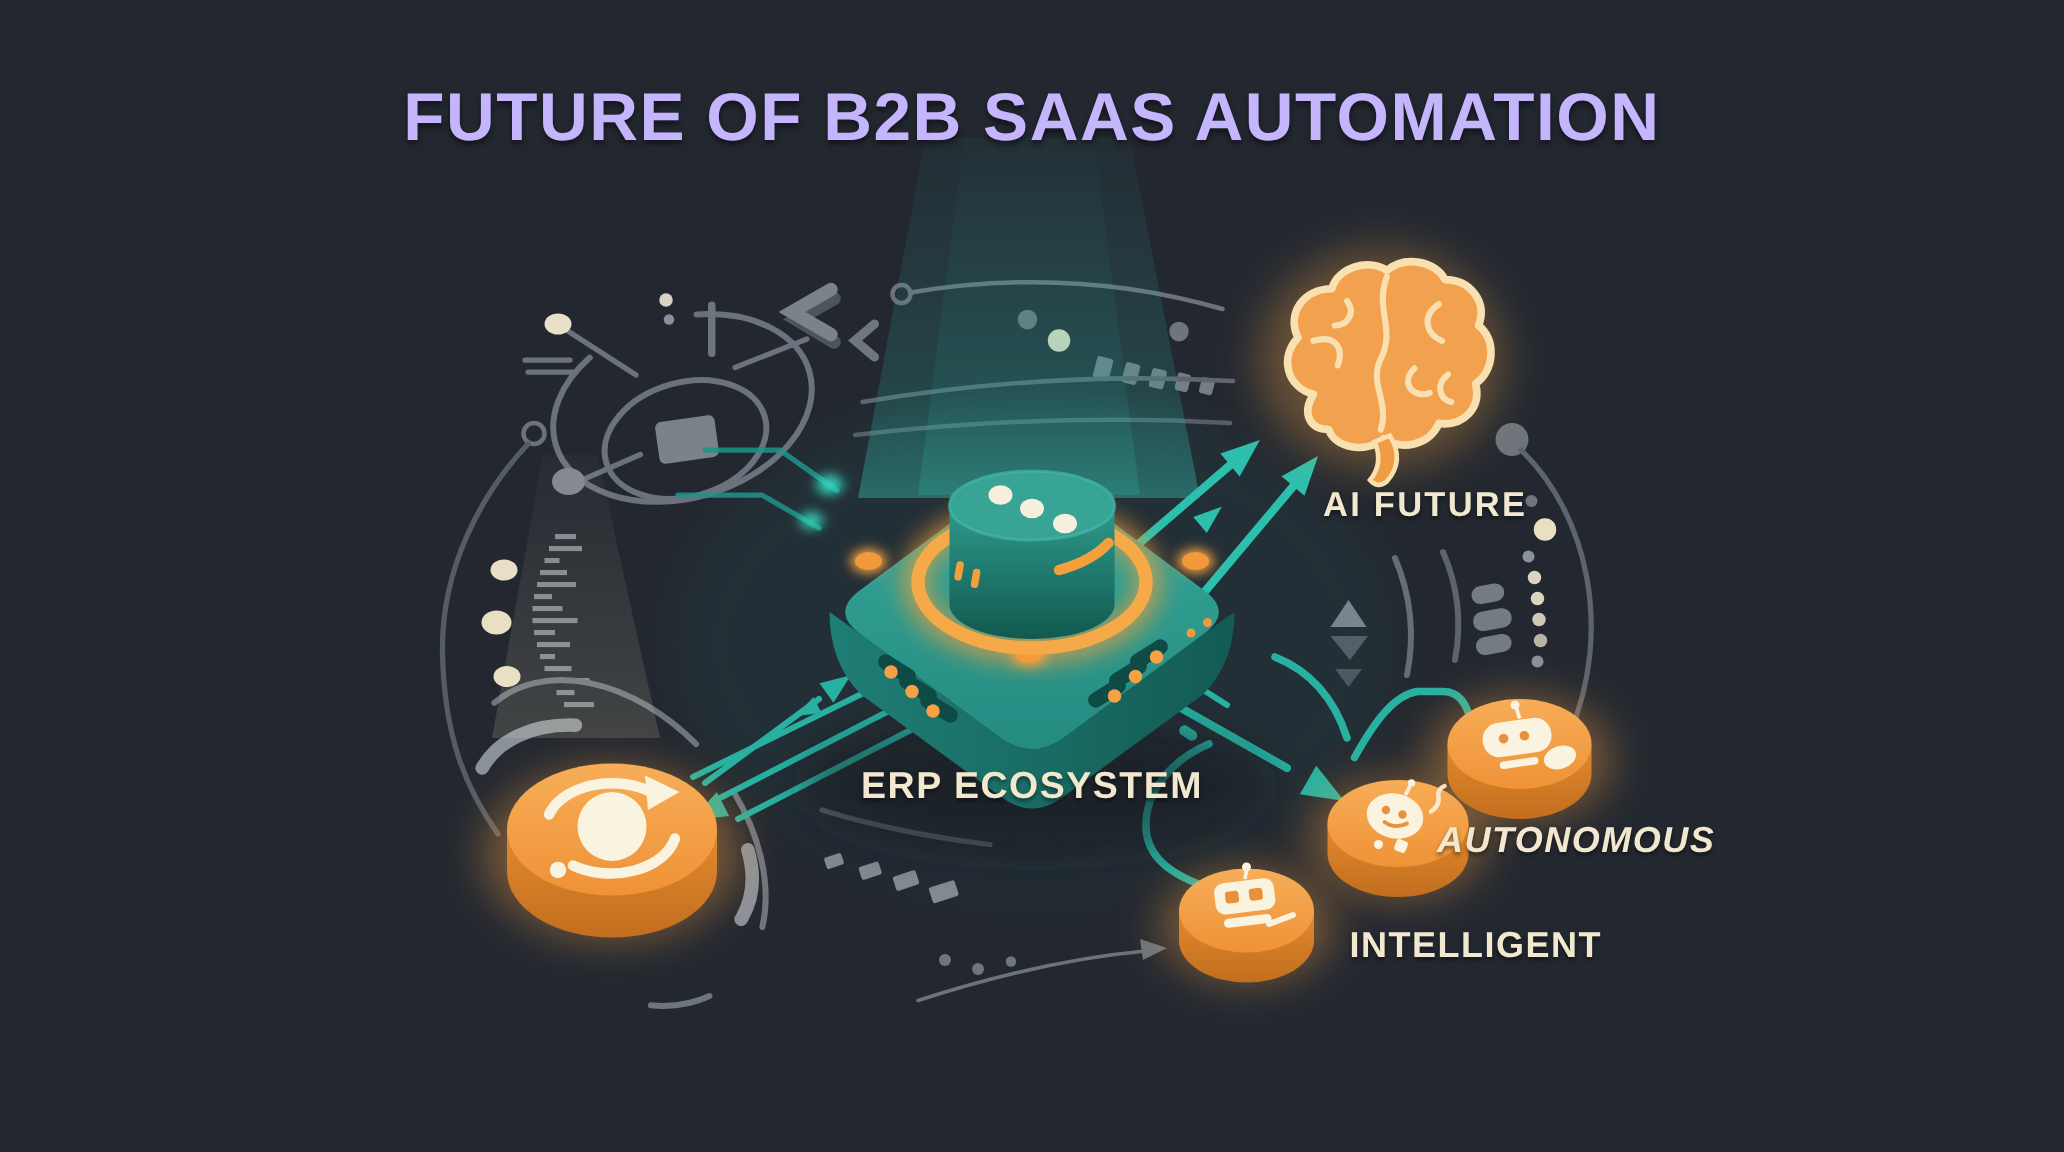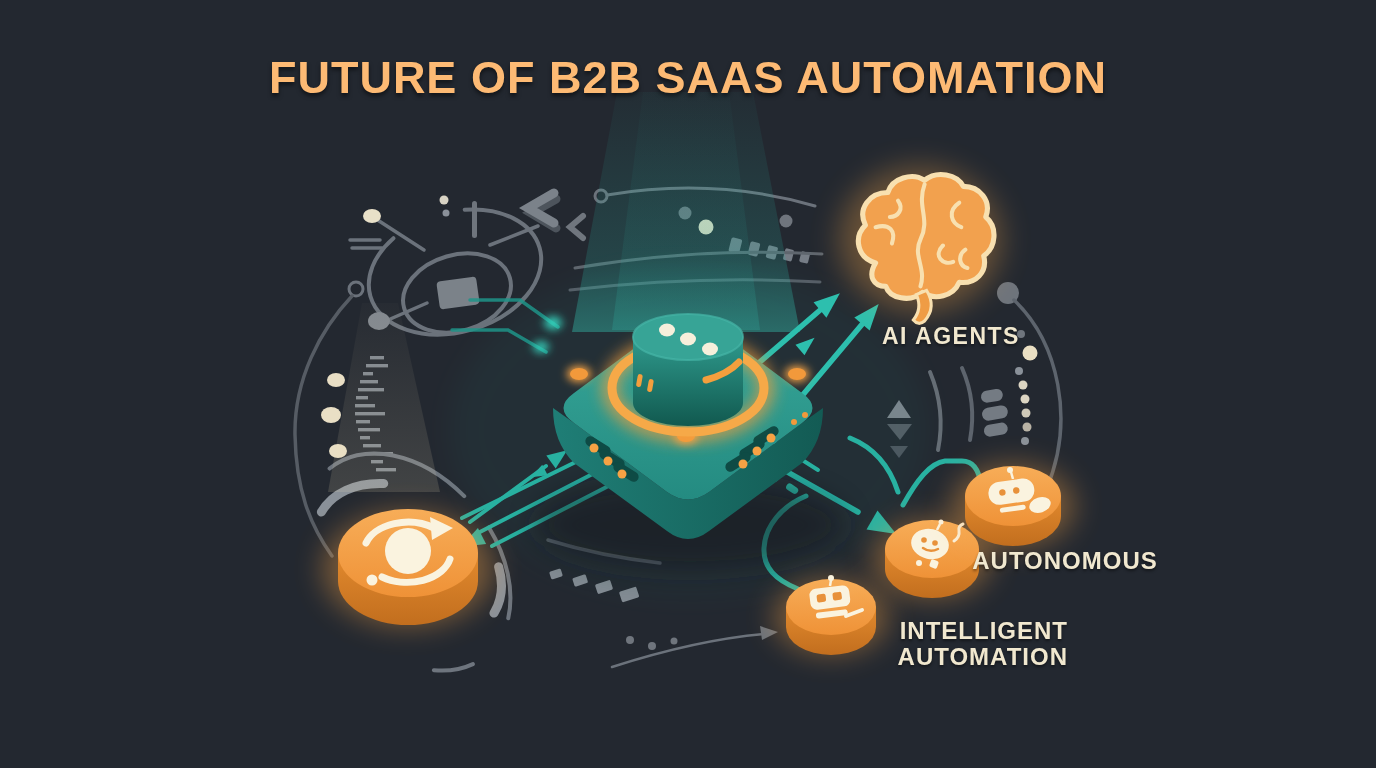--- a/index.html
+++ b/index.html
@@ -9,26 +9,26 @@
     font-family:"Liberation Sans",sans-serif;
   }
   svg{position:absolute;left:0;top:0;}
   .label{
     position:absolute;color:#f1e8cf;font-weight:bold;
     text-shadow:0 2px 3px rgba(0,0,0,.45);
     letter-spacing:1px;line-height:1.08;
   }
   .title{
     position:absolute;left:0;top:52px;width:100%;text-align:center;
-    color:#fdba74;font-size:45px;font-weight:bold;letter-spacing:1px;
+    color:#c4b5fd;font-size:45px;font-weight:bold;letter-spacing:1px;
     text-shadow:0 3px 4px rgba(0,0,0,.5);
   }
   .lbl-ai{left:882px;top:324px;font-size:23px;letter-spacing:1.5px;}
   .lbl-erp{left:537px;top:511px;width:302px;text-align:center;font-size:25px;}
-  .lbl-aa{left:958px;top:548px;width:214px;text-align:center;font-size:24px;}
+  .lbl-aa{left:958px;top:548px;width:214px;text-align:left;font-size:24px;font-style:italic;}
   .lbl-ia{left:862px;top:618px;width:206px;text-align:right;font-size:24px;}
 </style>
 </head>
 <body>
 
 <div class="canvas">
 
 <svg width="1376" height="768" viewBox="0 0 1376 768">
   <defs>
     <linearGradient id="beamTeal" x1="0" y1="0" x2="0" y2="1">
@@ -339,25 +339,25 @@
         <circle cx="4" cy="-5" r="3.2" fill="#e8913a"></circle>
         <rect x="-15" y="10" width="26" height="5" rx="2.5" fill="#faf3df"></rect>
       </g>
       <ellipse cx="27" cy="9" rx="11" ry="7.5" fill="#faf3df" transform="rotate(-18 27 9)"></ellipse>
     </g>
   </g>
 </svg>
 
 <div class="title">FUTURE OF B2B SAAS AUTOMATION</div>
 
-<div class="label lbl-ai">AI AGENTS</div>
-
+<div class="label lbl-ai">AI FUTURE</div>
+
+<div class="label lbl-erp">ERP ECOSYSTEM</div>
 
 <div class="label lbl-aa">
   <div>AUTONOMOUS</div>
 </div>
 
 <div class="label lbl-ia">
   <div>INTELLIGENT</div>
-  <div>AUTOMATION</div>
 </div>
 
 </div>
 
 </body></html>

